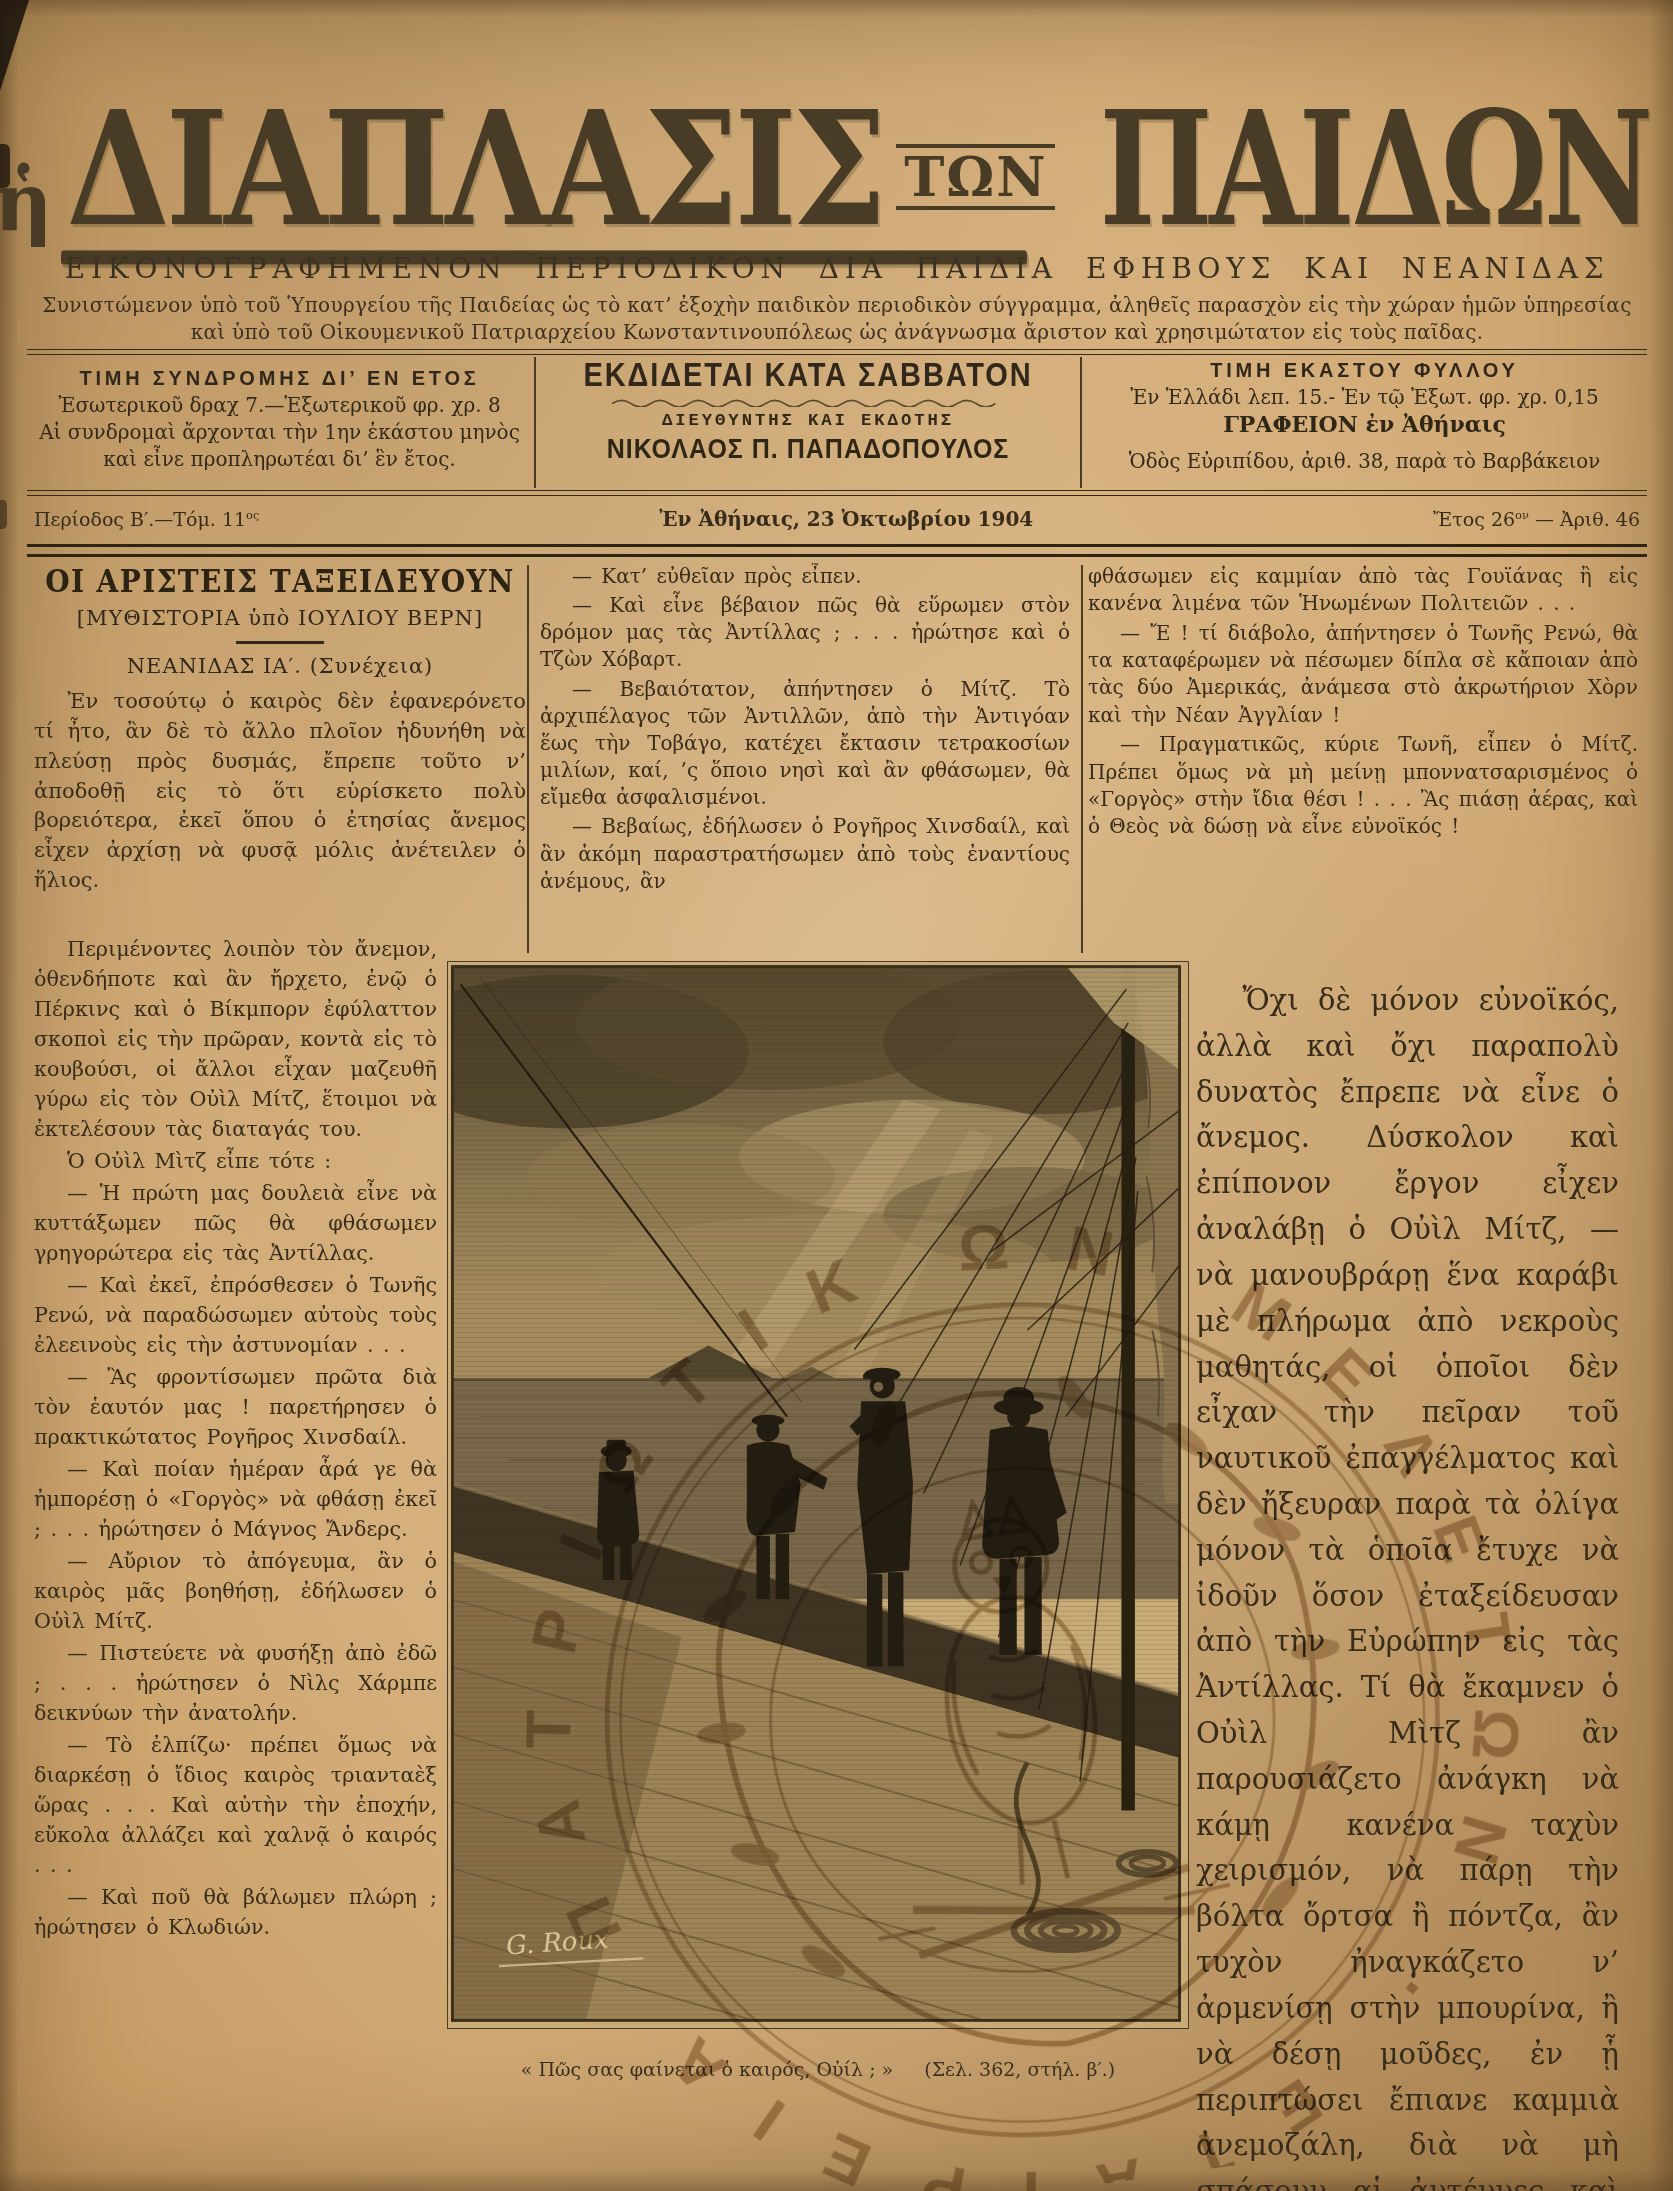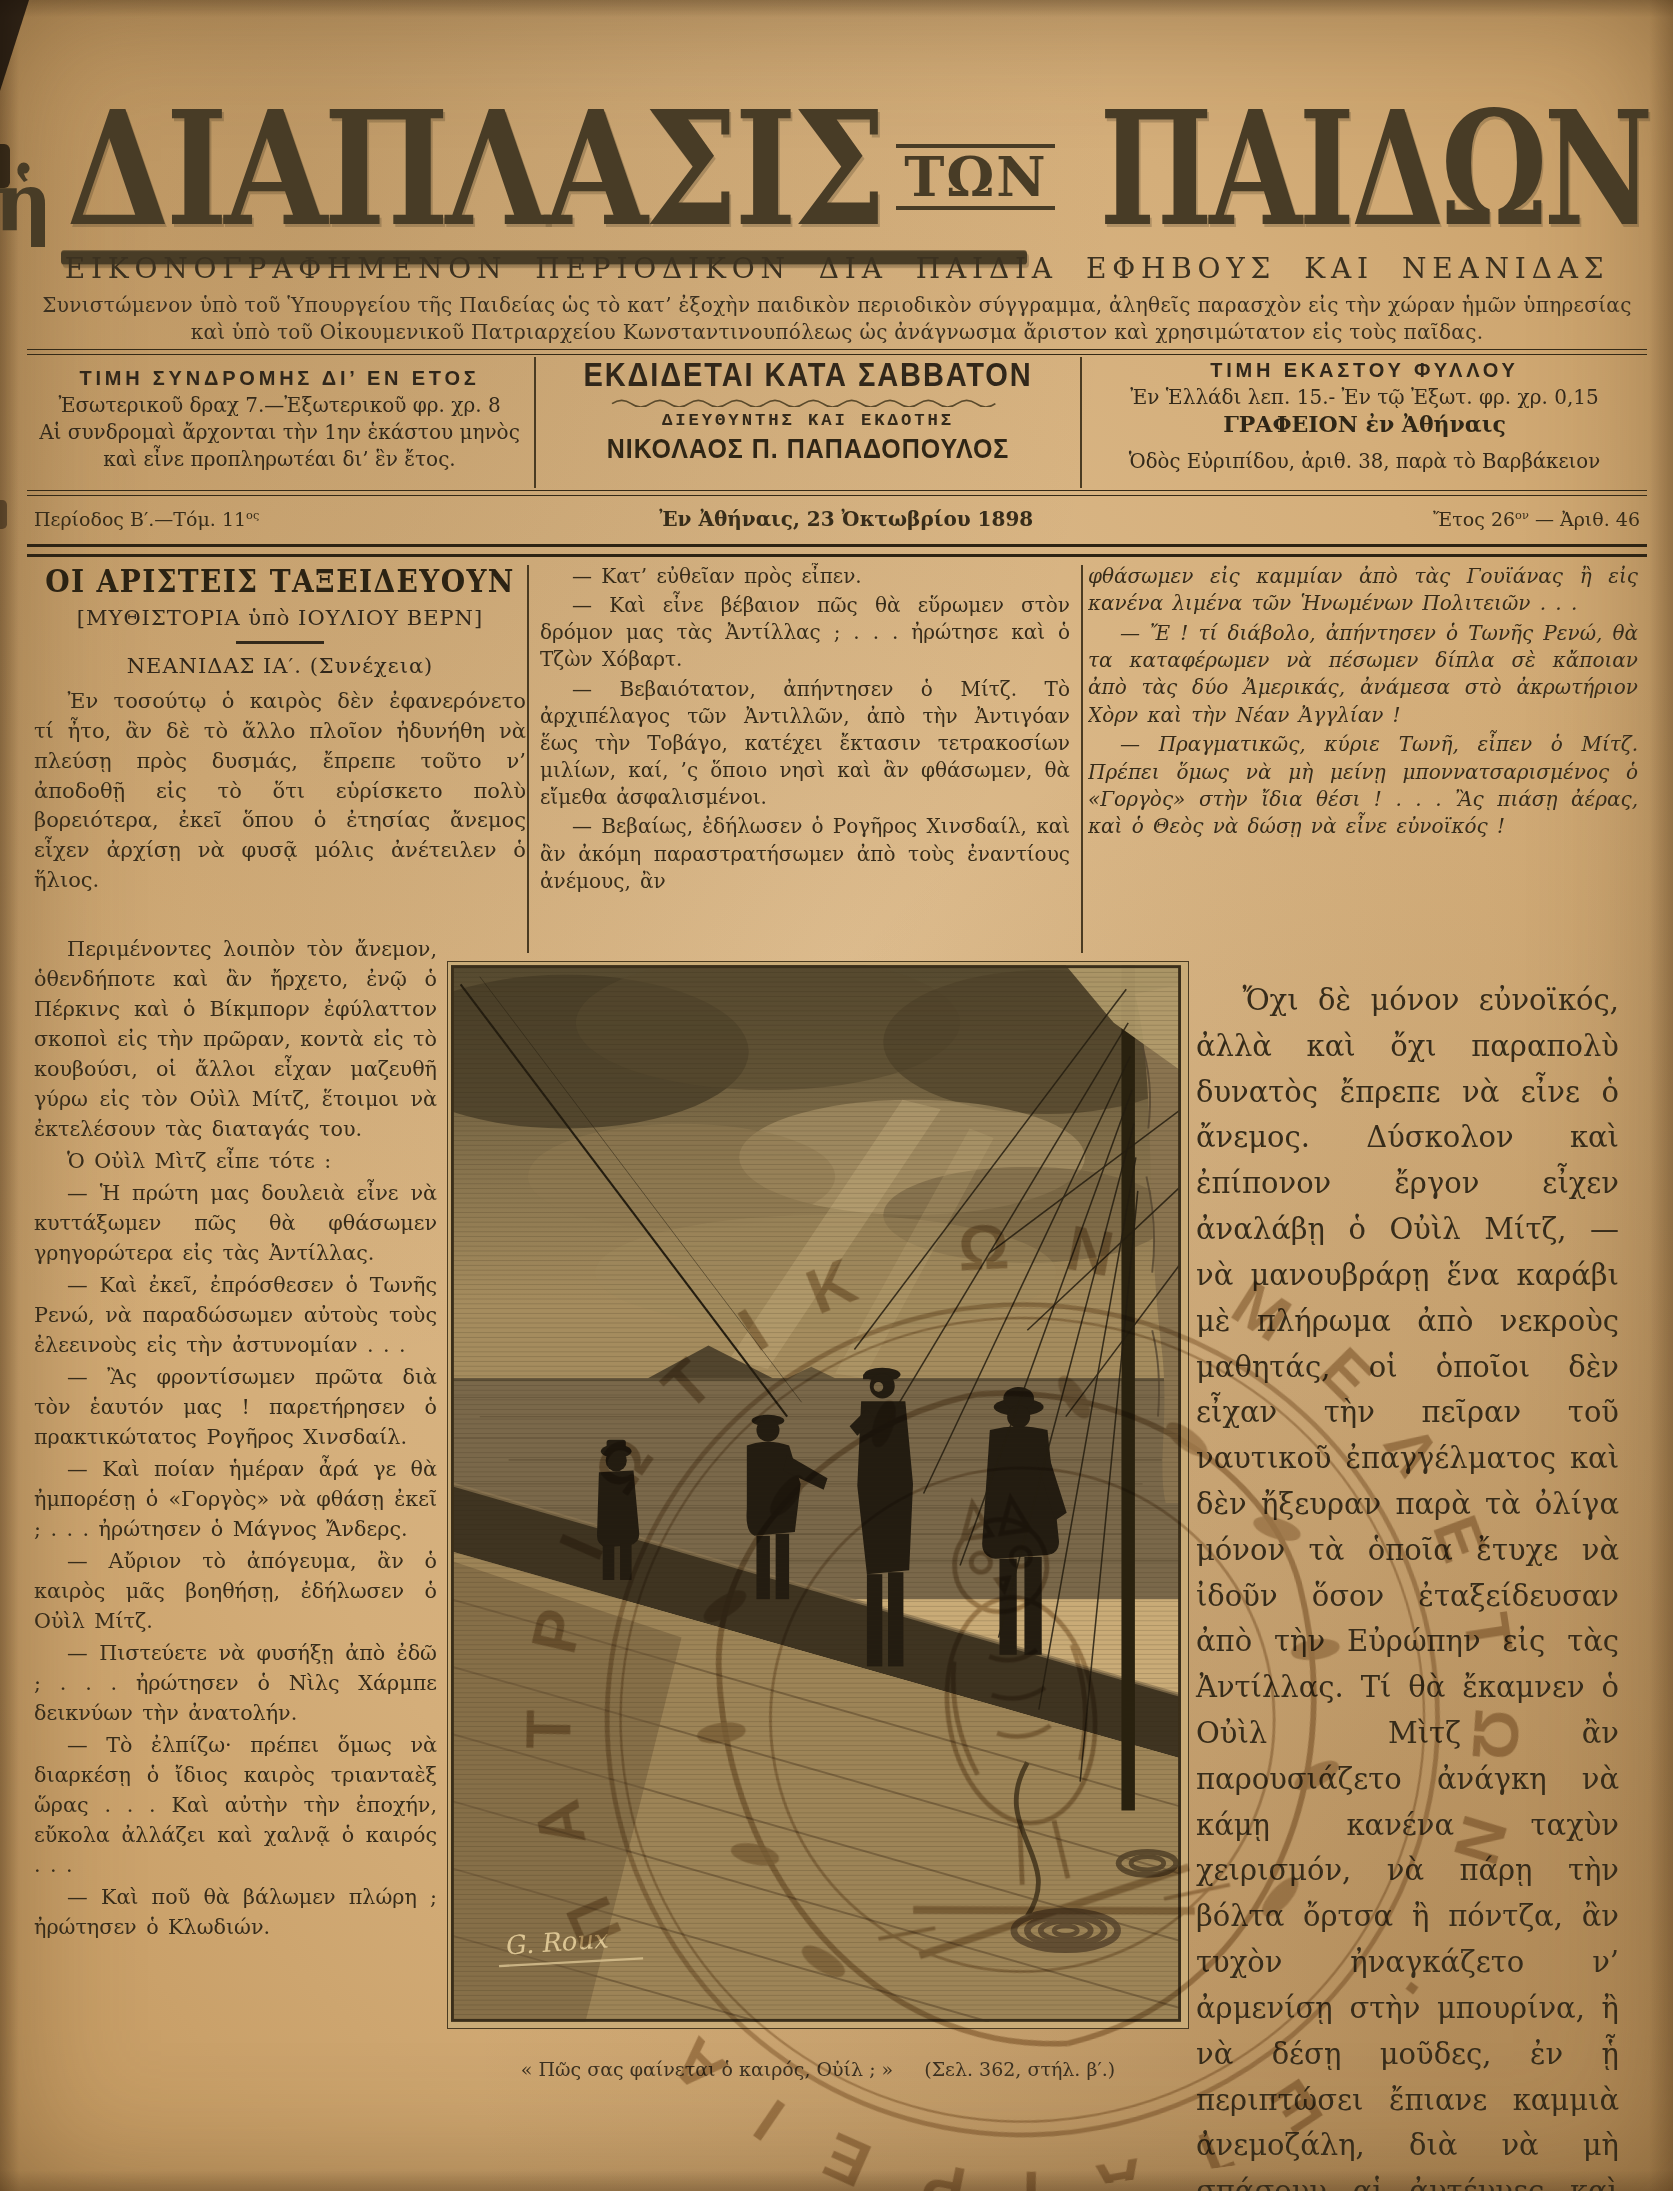--- a/index.html
+++ b/index.html
@@ -71,21 +71,21 @@
   
   .col p{margin:0;font-size:21px;line-height:1.42;text-align:justify;text-indent:1.6em;
          color:#372c1a;word-spacing:2.9px;}
   .col p + p{margin-top:1.9px;}
   #col1top{left:34px;top:563px;width:492px;}
   #col1bottom{left:34px;top:934px;width:403px;}
   #col1bottom p{font-size:20.7px;line-height:1.45;}
   #col2{left:540px;top:563px;width:530px;height:392px;overflow:hidden;}
   #col2 p{font-size:20px;line-height:1.36;}
   #col3top{left:1088px;top:563px;width:550px;height:394px;overflow:hidden;}
-  #col3top p{font-size:20px;line-height:1.37;font-style:italic;}
+  #col3top p{font-size:20px;line-height:1.37;}
   #col3bottom{left:1196px;top:978px;width:423px;}
   #col3bottom p{font-size:29px;line-height:1.58;}
 
   #art-title{font-size:28px;font-weight:700;letter-spacing:1.4px;text-align:center;color:#2c2313;
              transform:scaleY(1.12);transform-origin:top;white-space:nowrap;}
   #art-subtitle{font-size:21px;text-align:center;letter-spacing:1px;margin-top:9.6px;color:#31271a;}
   #art-rule{width:88px;height:2.9px;background:#33291a;margin:11.5px auto 9.6px;}
   #art-chapter{font-size:21px;text-align:center;color:#31271a;margin-bottom:9.6px;letter-spacing:1px;}
 
   
@@ -142,21 +142,21 @@
     <div class="info-title">ΤΙΜΗ ΕΚΑΣΤΟΥ ΦΥΛΛΟΥ</div>
     <div class="info-serif">Ἐν Ἑλλάδι λεπ. 15.- Ἐν τῷ Ἐξωτ. φρ. χρ. 0,15</div>
     <div class="office">ΓΡΑΦΕΙΟΝ ἐν Ἀθήναις</div>
     <div class="addr">Ὁδὸς Εὐριπίδου, ἀριθ. 38, παρὰ τὸ Βαρβάκειον</div>
   </div>
 
   <div class="abs ruleDouble" id="ruleB"></div>
 
   <div class="abs" id="dateline">
     <span class="dl"><span>Περίοδος Β′.—Τόμ. 11</span><sup>ος</sup></span>
-    <span class="dl dl-center">Ἐν Ἀθήναις, 23 Ὀκτωβρίου 1898</span>
+    <span class="dl dl-center">Ἐν Ἀθήναις, 23 Ὀκτωβρίου 1904</span>
     <span class="dl"><span>Ἔτος 26</span><sup>ον</sup><span> — Ἀριθ. 46</span></span>
   </div>
 
   <div class="abs" id="ruleC"></div>
 
   <div class="abs vsep" style="left:527px;top:565px;height:388px;"></div>
   <div class="abs vsep" style="left:1081px;top:565px;height:388px;"></div>
 
   <div class="abs col" id="col1top">
     <div id="art-title">ΟΙ ΑΡΙΣΤΕΙΣ ΤΑΞΕΙΔΕΥΟΥΝ</div>

